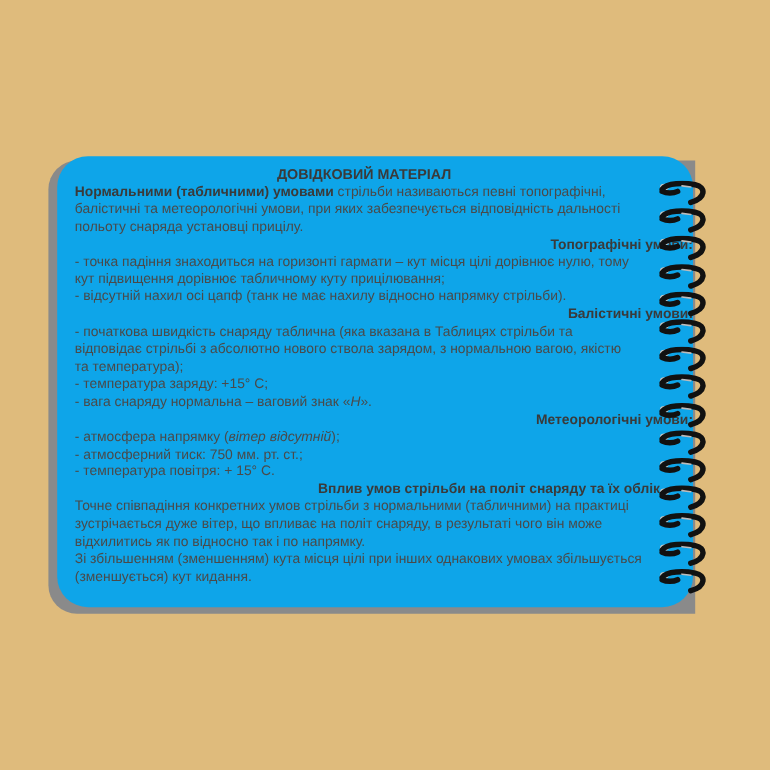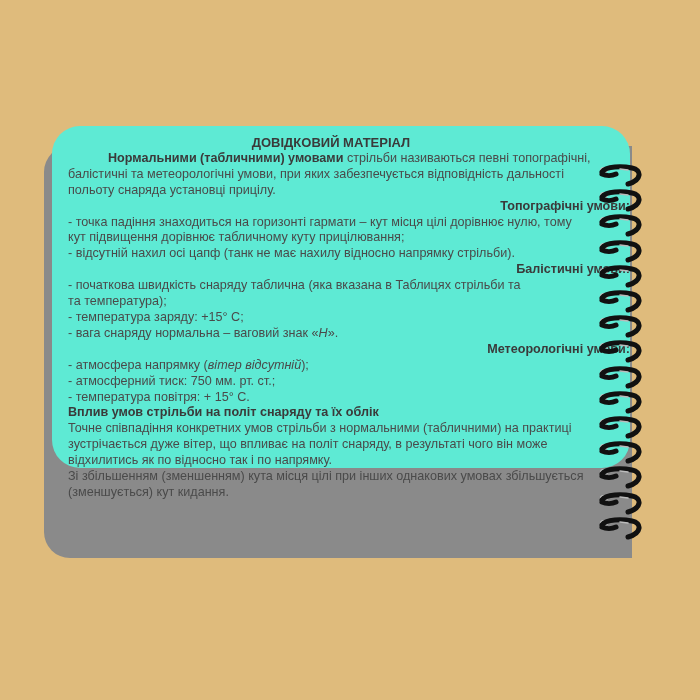--- a/index.html
+++ b/index.html
@@ -19,24 +19,24 @@
       left: 44px;
       top: 146px;
       width: 588px;
       height: 412px;
       border-radius: 26px 0 0 26px;
       background: #8a8a8a;
     }
     .card {
       position: absolute;
       left: 52px;
-      top: 126px;
+      top: 142px;
       width: 578px;
-      height: 342px;
-      background: #5eead4;
+      height: 410px;
+      background: #0ea5e9;
       border-radius: 28px 28px 28px 28px;
       box-sizing: border-box;
       padding: 9px 0 0 16px;
       color: #4a4a4a;
       font-size: 12.6px;
       line-height: 15.9px;
     }
     .card p {
       margin: 0;
       white-space: nowrap;
@@ -49,24 +49,23 @@
       padding-right: 36px;
     }
     .sub {
       font-weight: bold;
       color: #3a3a3a;
       text-align: right;
     }
     .lead {
       font-weight: bold;
       color: #3a3a3a;
-      margin-left: 40px;
     }
     .heading2 {
-      text-align: left;
+      text-align: right;
       font-weight: bold;
       color: #3a3a3a;
       padding-right: 30px;
     }
     .spiral {
       position: absolute;
       left: 598px;
       top: 160px;
       width: 60px;
       height: 400px;
@@ -90,20 +89,21 @@
   <p>балістичні та метеорологічні умови, при яких забезпечується відповідність дальності</p>
   <p>польоту снаряда установці прицілу.</p>
 
   <p class="sub">Топографічні умови:</p>
   <p>- точка падіння знаходиться на горизонті гармати – кут місця цілі дорівнює нулю, тому</p>
   <p>кут підвищення дорівнює табличному куту прицілювання;</p>
   <p>- відсутній нахил осі цапф (танк не має нахилу відносно напрямку стрільби).</p>
 
   <p class="sub">Балістичні умови:</p>
   <p>- початкова швидкість снаряду таблична (яка вказана в Таблицях стрільби та</p>
+  <p>відповідає стрільбі з абсолютно нового ствола зарядом, з нормальною вагою, якістю</p>
   <p>та температура);</p>
   <p>- температура заряду: +15° С;</p>
   <p><span>- вага снаряду нормальна – ваговий знак «</span><i>Н</i><span>».</span></p>
 
   <p class="sub">Метеорологічні умови:</p>
   <p><span>- атмосфера напрямку (</span><i>вітер відсутній</i><span>);</span></p>
   <p>- атмосферний тиск: 750 мм. рт. ст.;</p>
   <p>- температура повітря: + 15° С.</p>
 
   <p class="heading2">Вплив умов стрільби на політ снаряду та їх облік</p>

